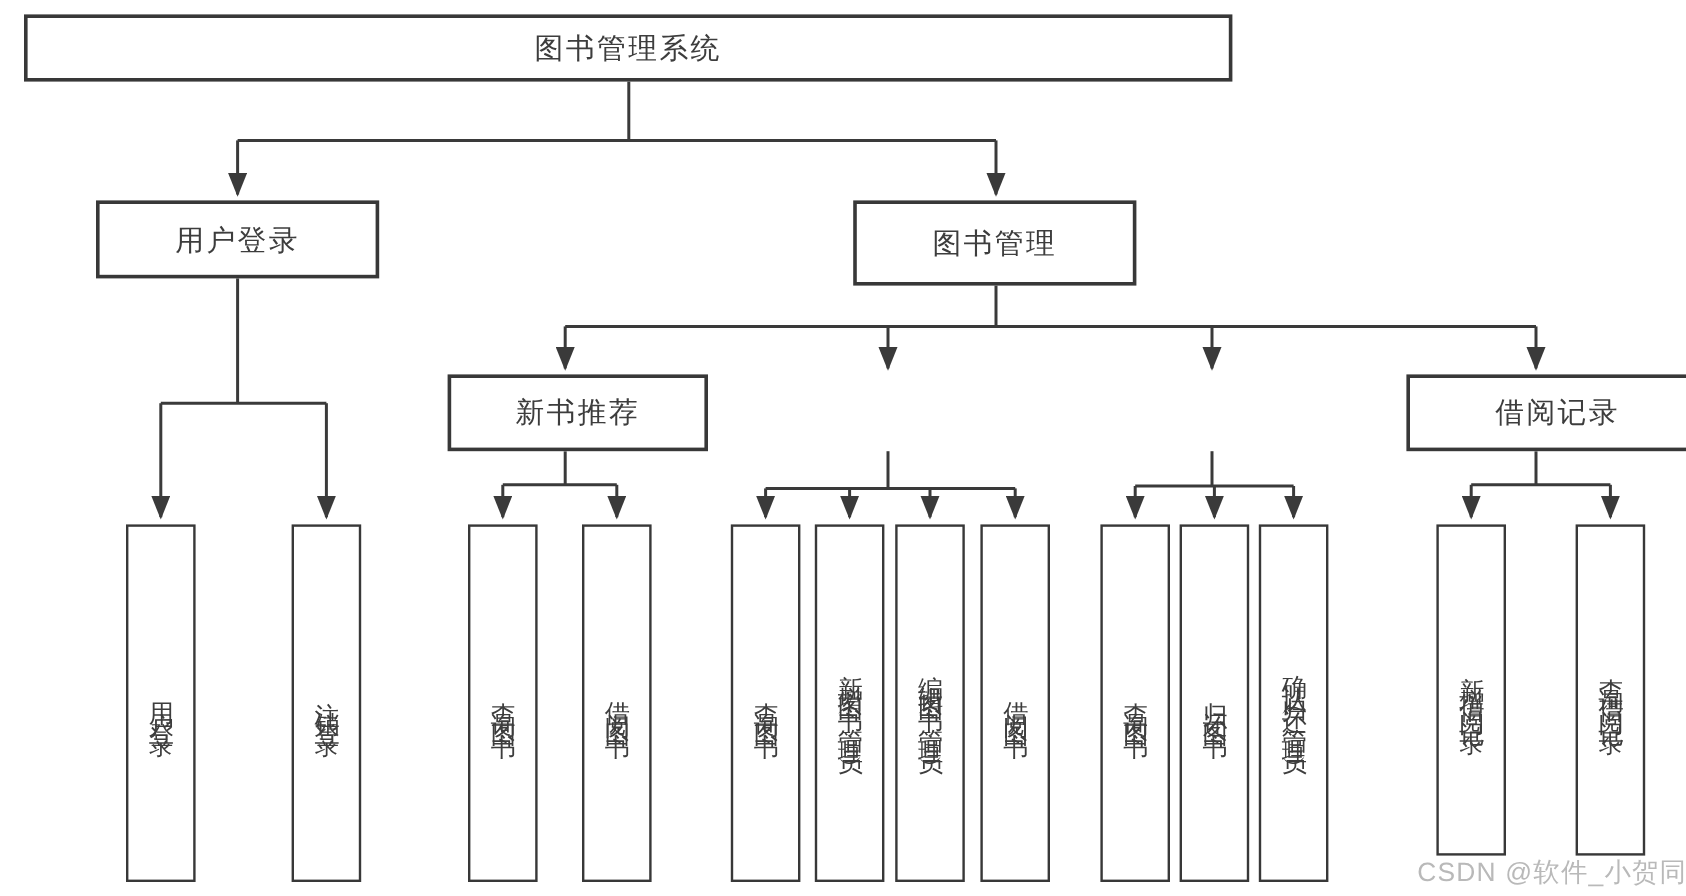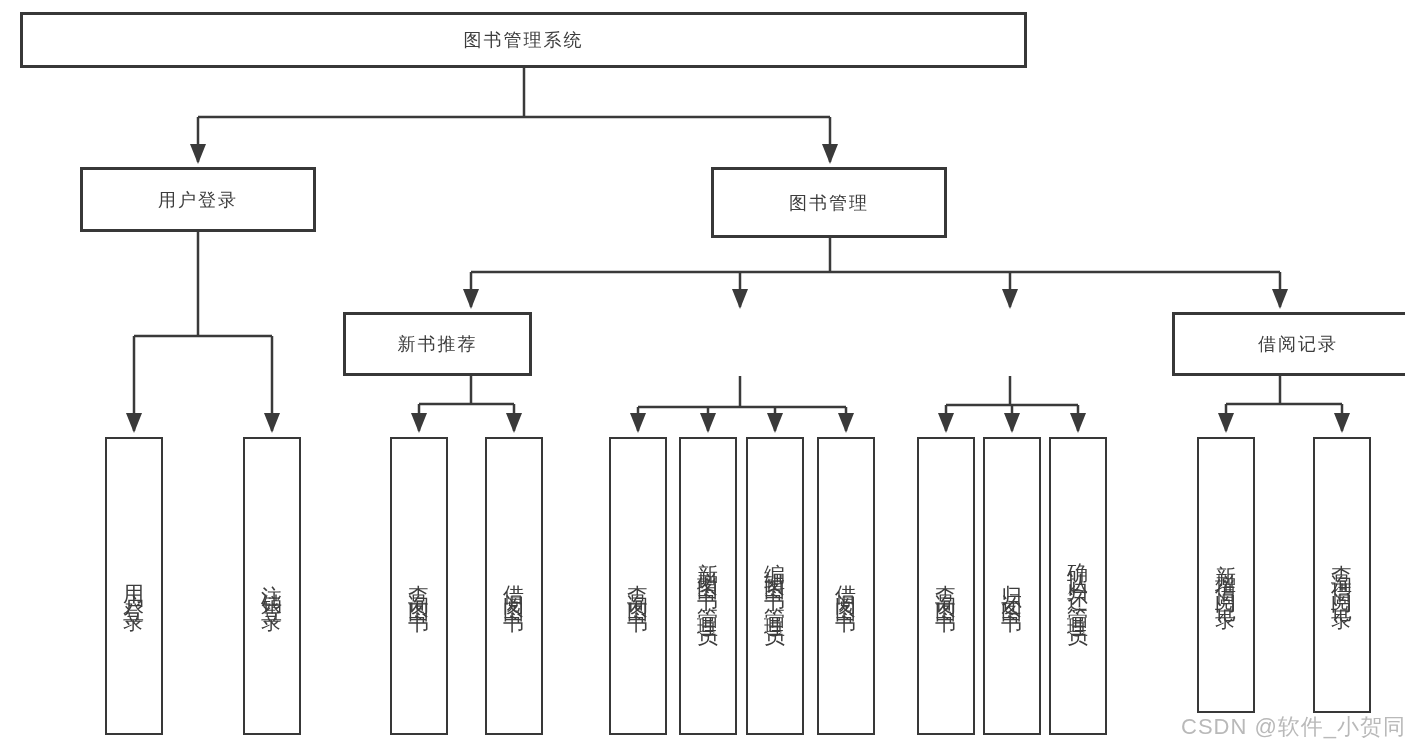--- a/index.html
+++ b/index.html
@@ -23,21 +23,21 @@
   .node {
     position: absolute;
     background: #ffffff;
     border: 3px solid #383838;
     display: flex;
     align-items: center;
     justify-content: center;
   }
   .leaf { border-width: 2.5px; }
   .hlabel {
-    font-size: 18px;
+    font-size: 24px;
     letter-spacing: 2px;
     white-space: nowrap;
   }
   .vlabel {
     writing-mode: vertical-rl;
     text-orientation: mixed;
     font-size: 21px;
     letter-spacing: 9px;
     line-height: 1.1;
     white-space: nowrap;
@@ -112,21 +112,21 @@
     <span class="hlabel">图书管理系统</span>
   </div>
 
   <div class="node" style="left:80px;top:167px;width:236px;height:65px">
     <span class="hlabel">用户登录</span>
   </div>
   <div class="node" style="left:711px;top:167px;width:236px;height:71px">
     <span class="hlabel">图书管理</span>
   </div>
 
-  <div class="node" style="left:343px;top:312px;width:189px;height:64px">
+  <div class="node" style="left:373px;top:312px;width:217px;height:64px">
     <span class="hlabel">新书推荐</span>
   </div>
   <div class="node" style="left:1172px;top:312px;width:252px;height:64px">
     <span class="hlabel">借阅记录</span>
   </div>
 
   <div class="node leaf" style="left:105px;top:437px;width:58px;height:298px">
     <span class="vlabel">用户登录</span>
   </div>
   <div class="node leaf" style="left:243px;top:437px;width:58px;height:298px">

